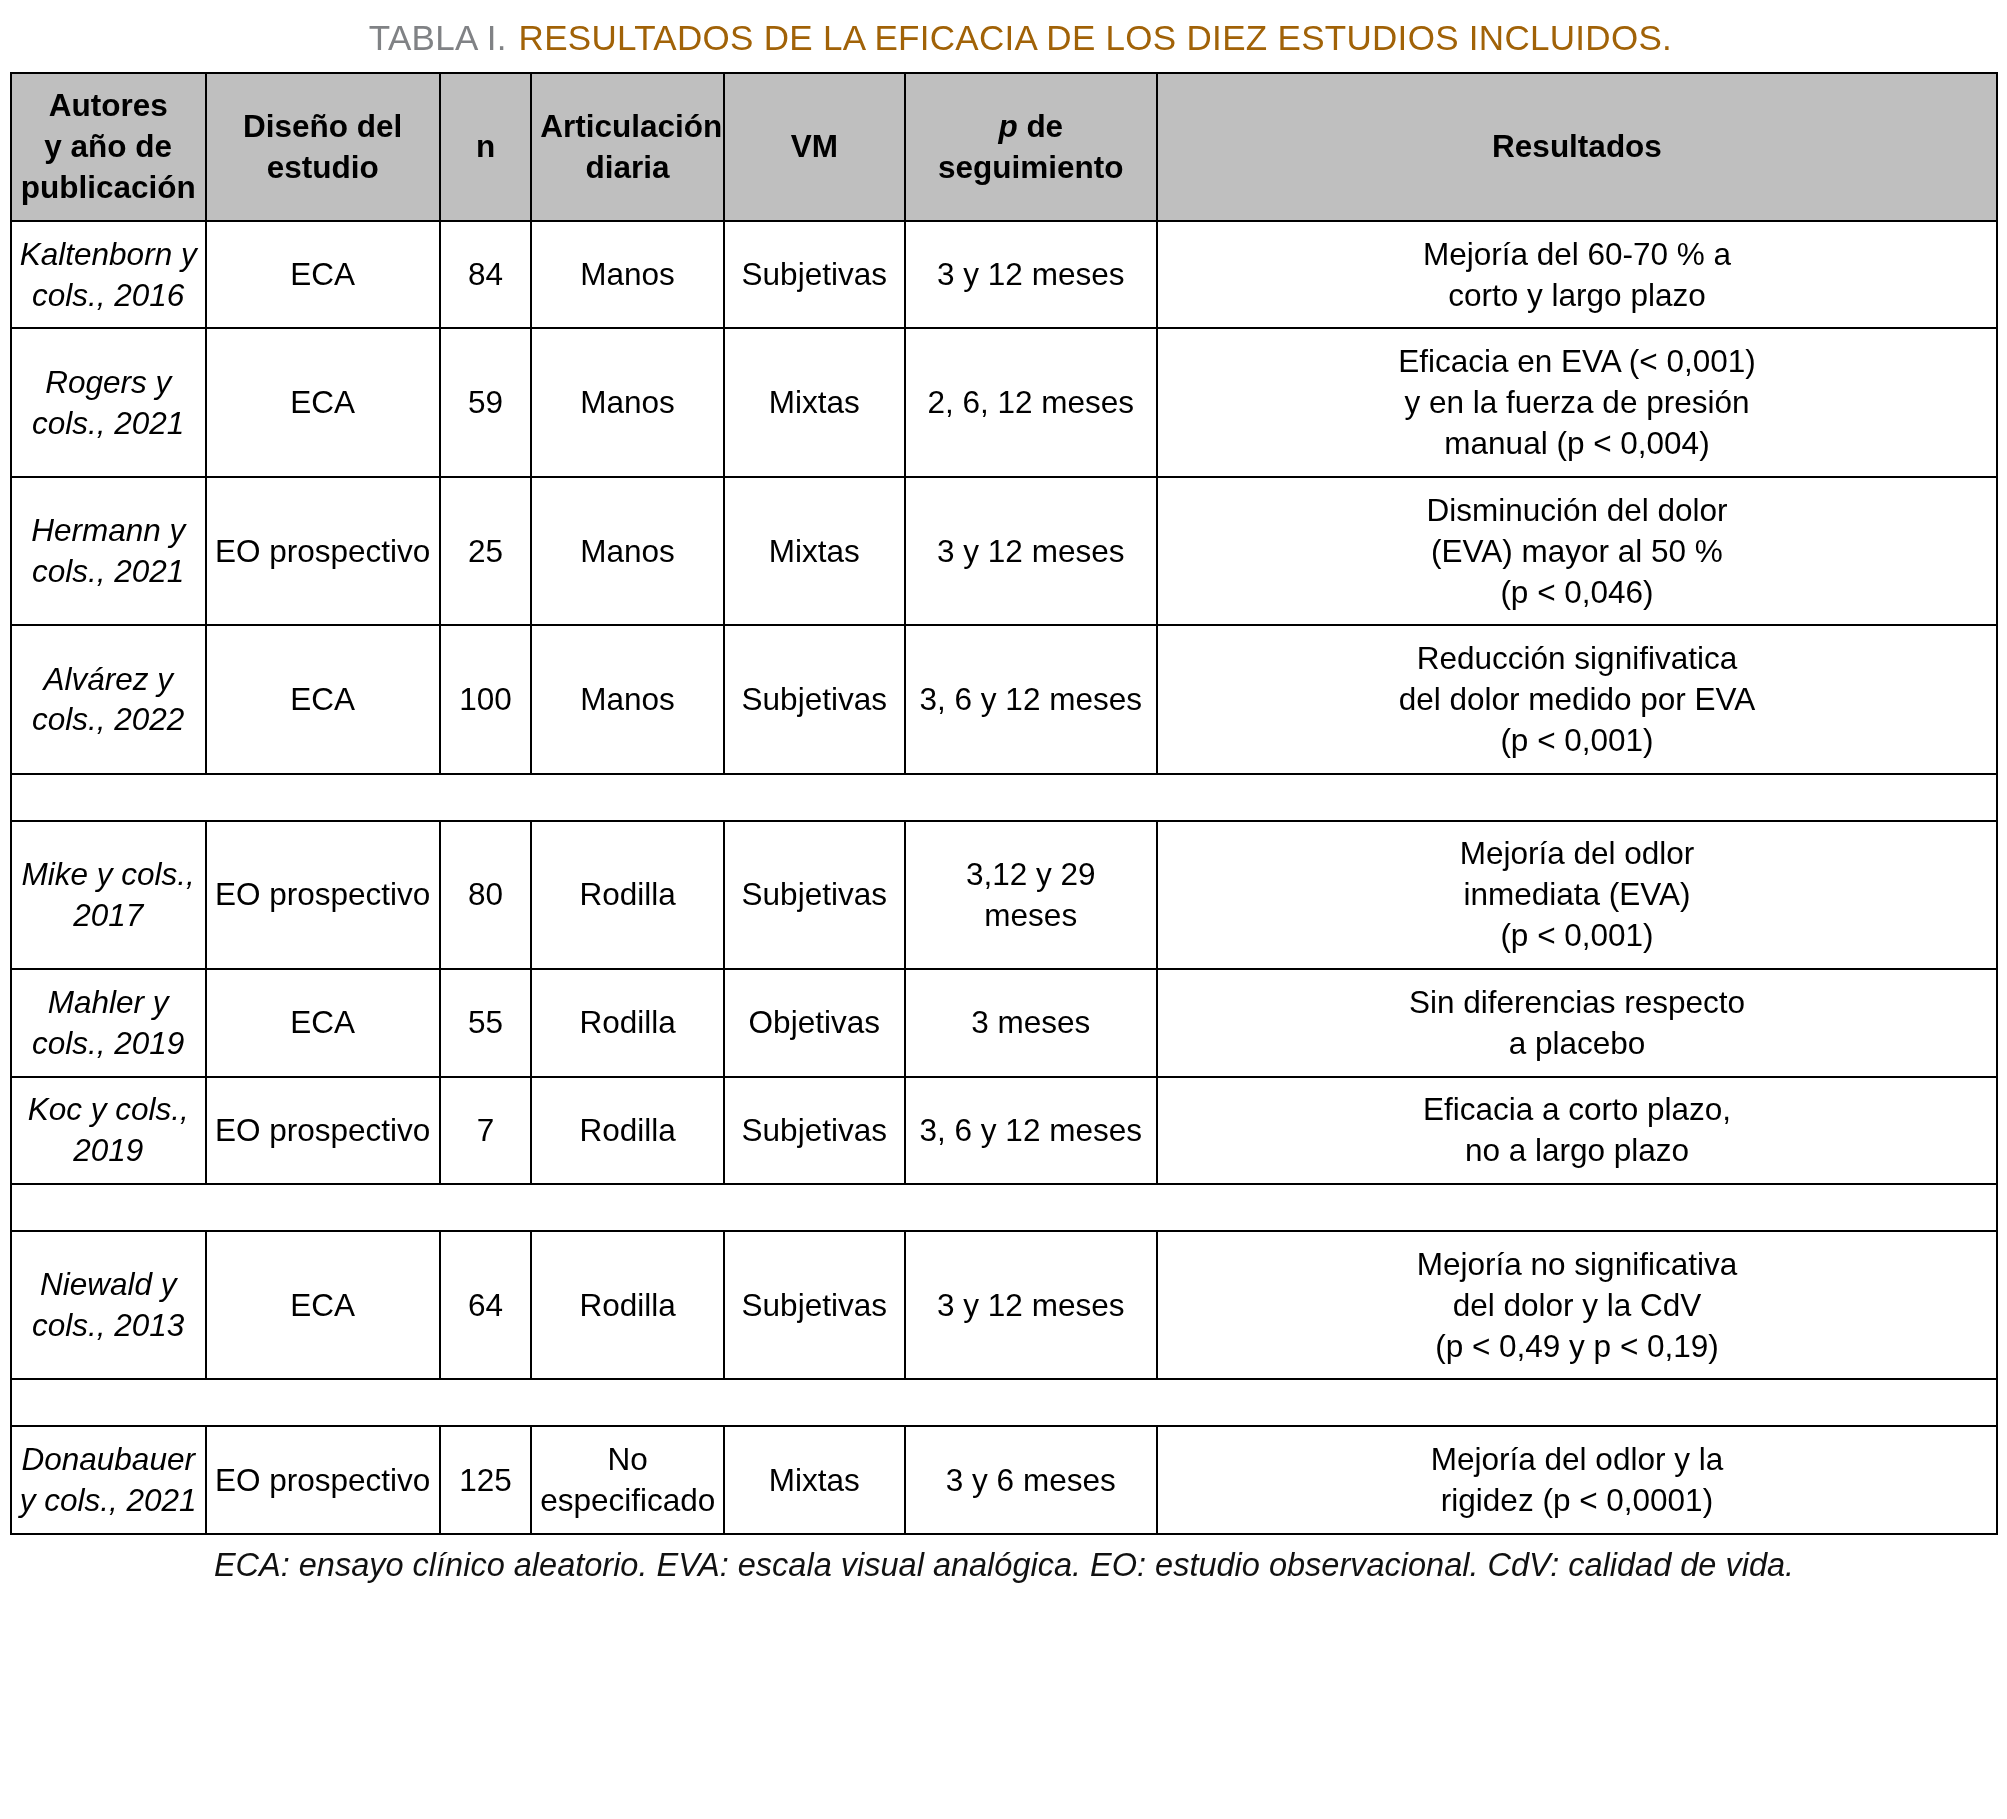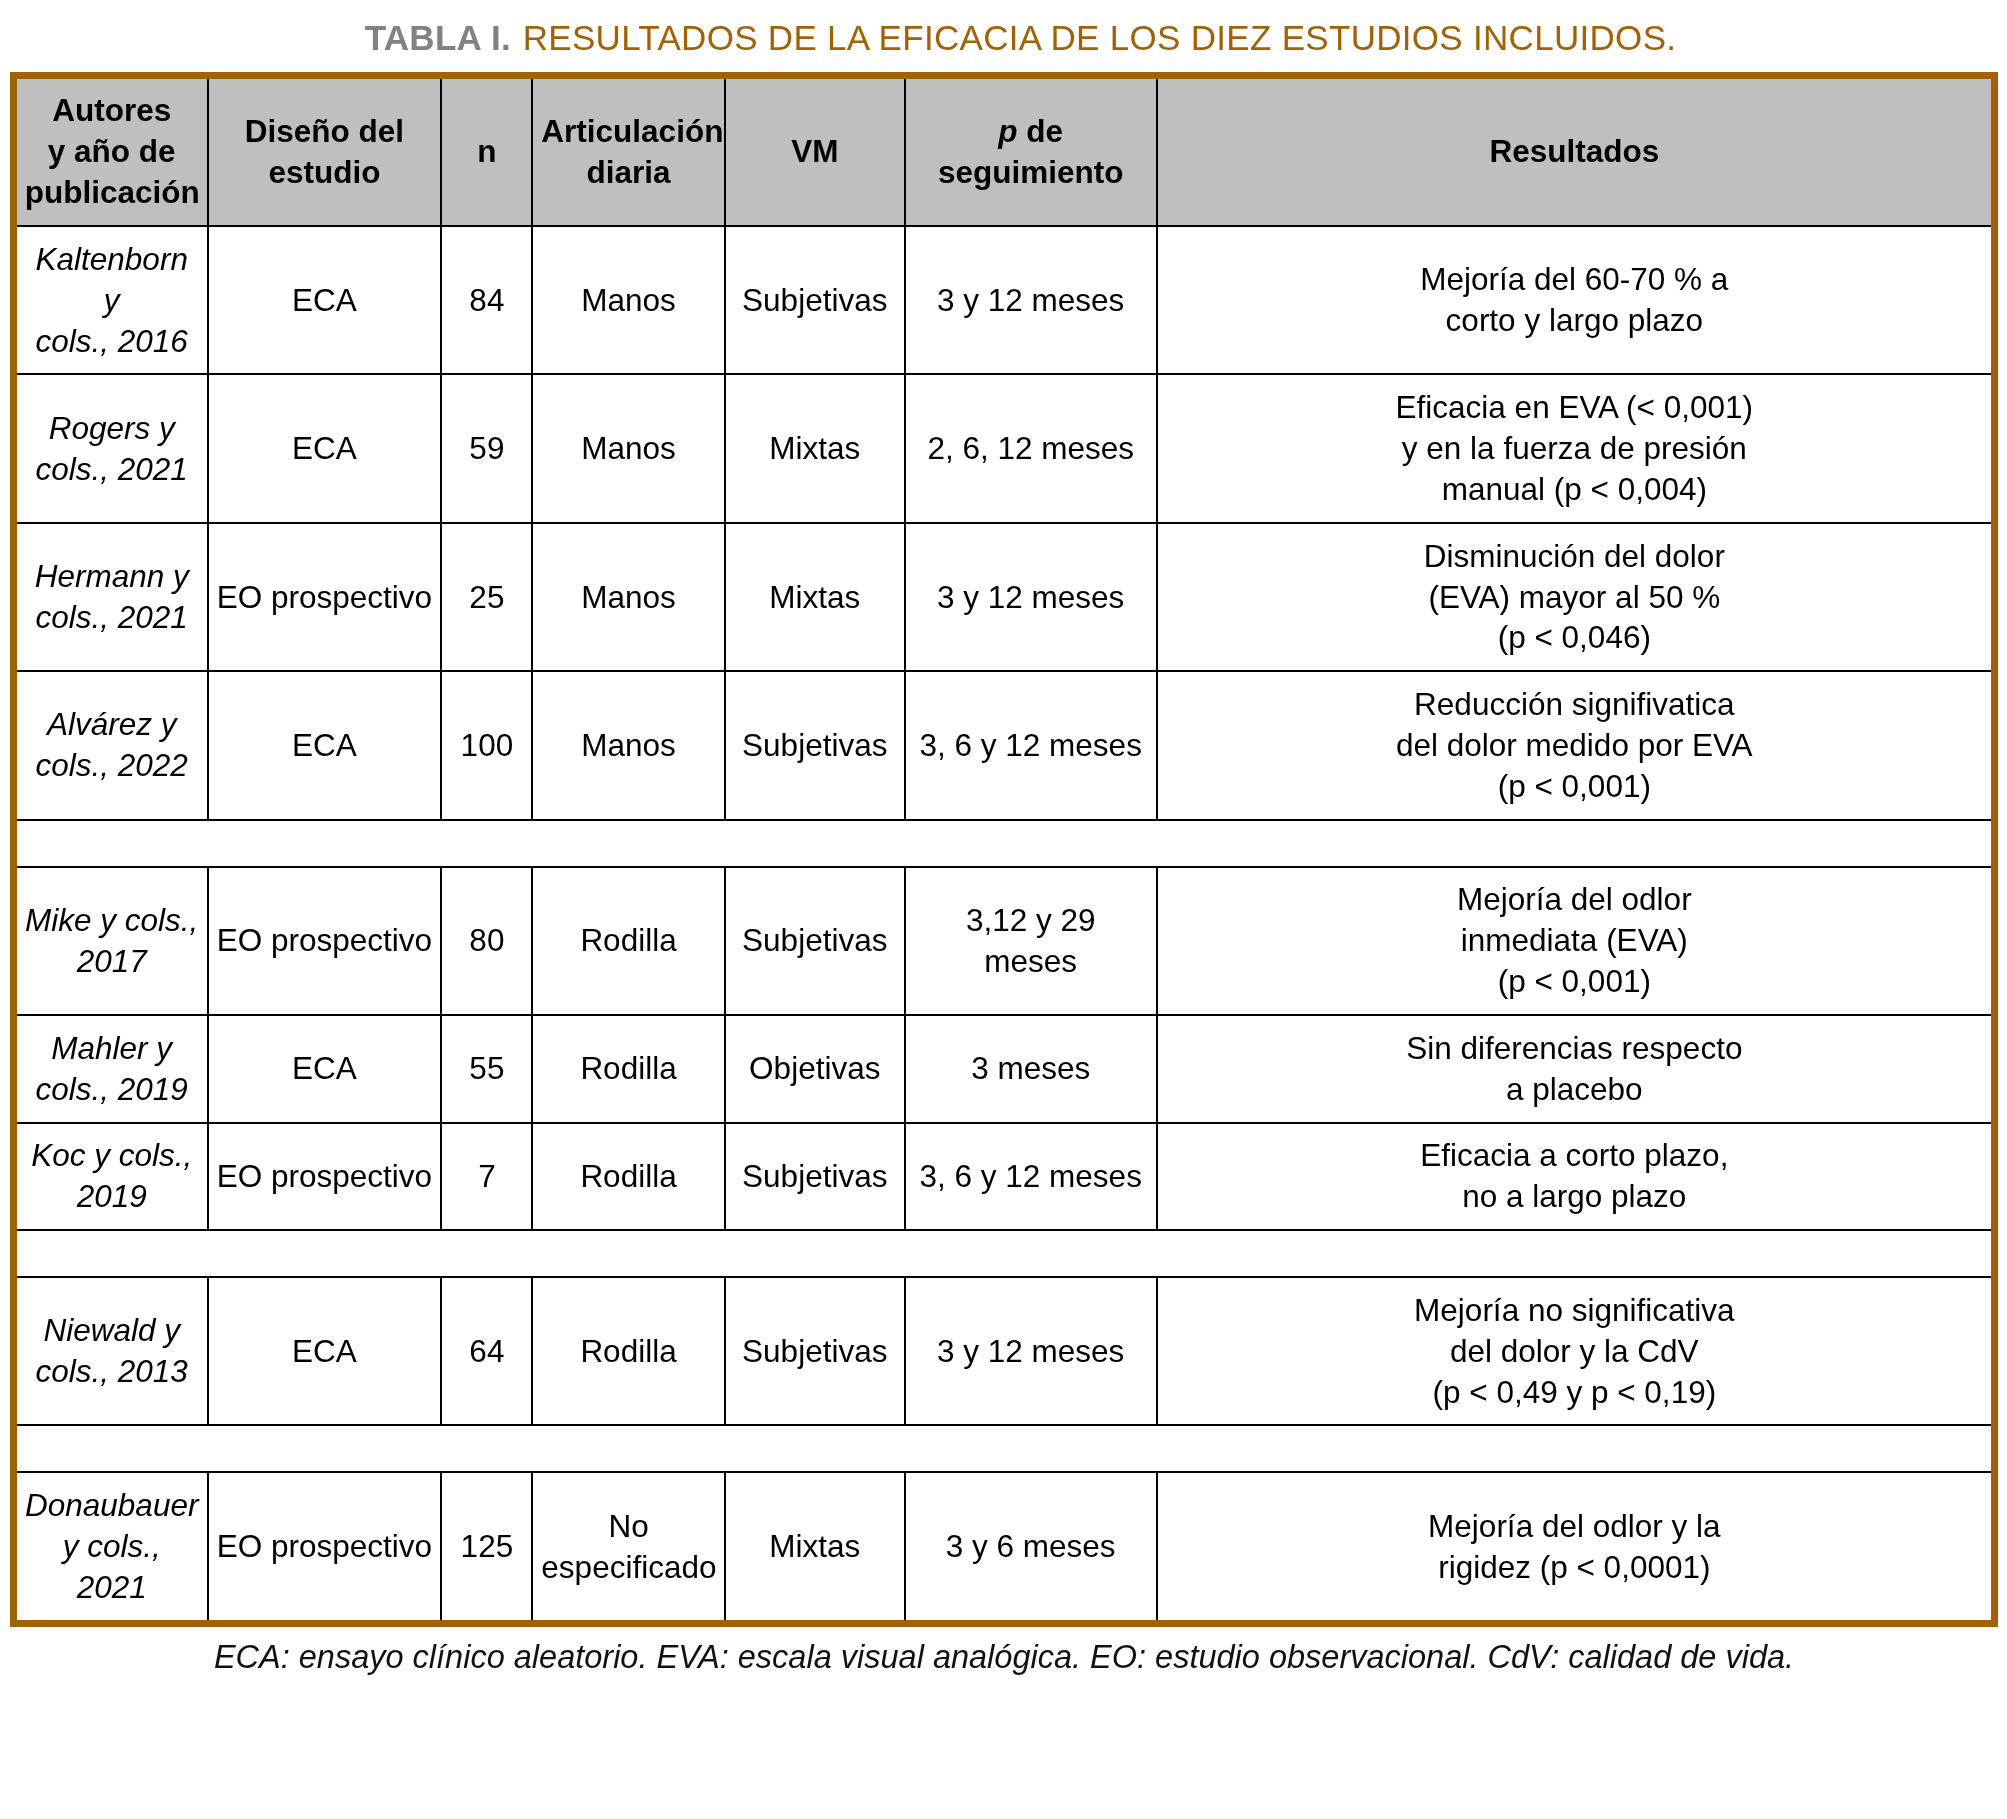--- a/index.html
+++ b/index.html
@@ -15,33 +15,33 @@
     padding: 15.8px 9.9px 11.8px 9.9px;
   }
   .title {
     text-align: center;
     font-size: 35px;
     margin: 2px 0 13.8px 0;
     letter-spacing: 0.3px;
   }
   .title .title-label {
     color: #808285;
-    font-weight: bold;
+    font-weight: normal;
     margin-right: 11.8px;
     margin-left: 33px;
   }
   .title .title-text {
     color: #a16207;
     font-weight: normal;
   }
   table.results {
     width: 100%;
     border-collapse: collapse;
     table-layout: fixed;
-    border: 7px solid #a16207;
+    border: 1px solid #a16207;
   }
   table.results th,
   table.results td {
     border: 2px solid #000;
     text-align: center;
     vertical-align: middle;
     white-space: pre-line;
     padding: 11.8px 7.9px;
     font-size: 31.5px;
     line-height: 1.3;

